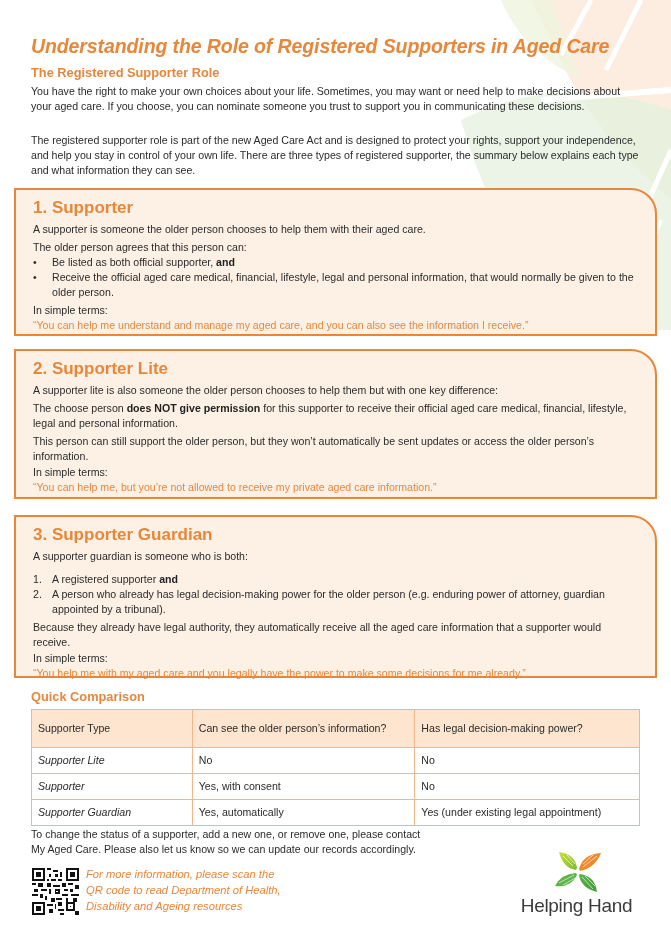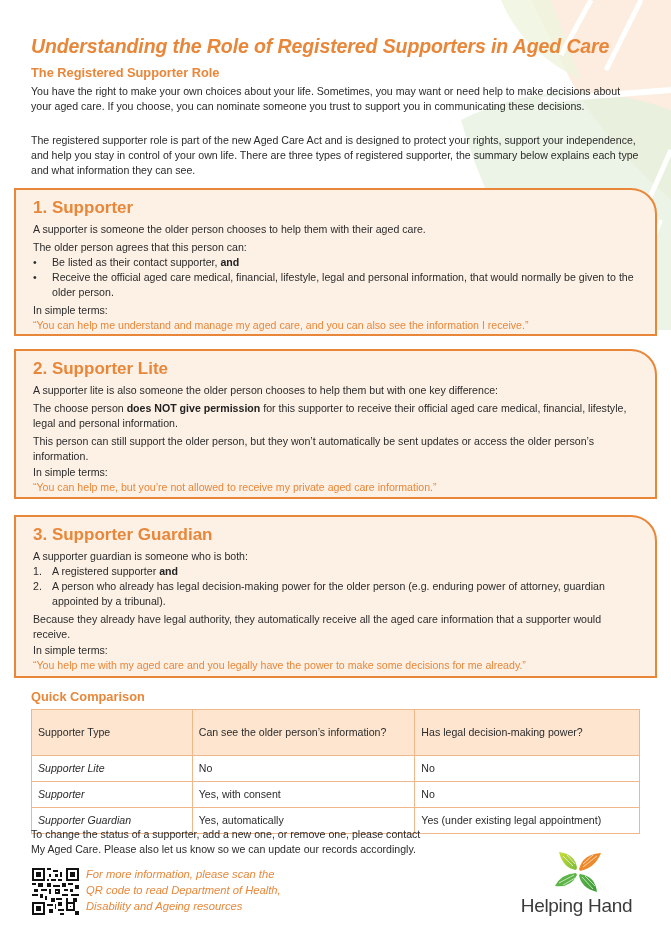--- a/index.html
+++ b/index.html
@@ -44,21 +44,21 @@
   b { font-weight: bold; color: #222; }
 
   .table {
     position: absolute; left: 31px; top: 709px; width: 609px;
     border-collapse: collapse; font-size: 10.6px;
   }
   .table th, .table td {
     border: 1px solid #f0b88a; text-align: left; font-weight: normal;
     padding: 0 6px; height: 26px;
   }
-  .table th { background: #fde5d0; height: 46px; }
+  .table th { background: #fde5d0; height: 38px; }
   .table td.type { font-style: italic; }
   .col1 { width: 161px; } .col2 { width: 223px; } .col3 { width: 225px; }
 
   .footer-text { position: absolute; left: 31px; top: 827px; width: 500px; }
   .qr { position: absolute; left: 32px; top: 868px; width: 47px; height: 47px; }
   .qr-text {
     position: absolute; left: 86px; top: 867px; width: 260px;
     color: #e8873a; font-style: italic; font-size: 11.2px; line-height: 1.42;
   }
   .logo { position: absolute; left: 509px; top: 850px; width: 135px; height: 70px; }
@@ -90,21 +90,21 @@
   <p class="para" style="top:84px;">You have the right to make your own choices about your life. Sometimes, you may want or need help to make decisions about your aged care. If you choose, you can nominate someone you trust to support you in communicating these decisions.</p>
   <p class="para" style="top:133px;">The registered supporter role is part of the new Aged Care Act and is designed to protect your rights, support your independence, and help you stay in control of your own life. There are three types of registered supporter, the summary below explains each type and what information they can see.</p>
 
   <section class="box" style="top:188px; height:148px;">
     <div class="box-title">1. Supporter</div>
     <p>A supporter is someone the older person chooses to help them with their aged care.</p>
     <p style="margin-bottom:0">The older person agrees that this person can:</p>
     <ul>
       <li>
         <span class="marker">•</span>
-        <span>Be listed as their contact supporter, </span><b>and</b>
+        <span>Be listed as both official supporter, </span><b>and</b>
       </li>
       <li>
         <span class="marker">•</span>
         <span>Receive the official aged care medical, financial, lifestyle, legal and personal information, that would normally be given to the older person.</span>
       </li>
     </ul>
     <div class="simple-label">In simple terms:</div>
     <div class="quote">“You can help me understand and manage my aged care, and you can also see the information I receive.”</div>
   </section>
 
@@ -112,21 +112,21 @@
     <div class="box-title">2. Supporter Lite</div>
     <p>A supporter lite is also someone the older person chooses to help them but with one key difference:</p>
     <p><span>The choose person </span><b>does NOT give permission</b><span> for this supporter to receive their official aged care medical, financial, lifestyle, legal and personal information.</span></p>
     <p style="margin-bottom:0">This person can still support the older person, but they won’t automatically be sent updates or access the older person’s information.</p>
     <div class="simple-label">In simple terms:</div>
     <div class="quote">“You can help me, but you’re not allowed to receive my private aged care information.”</div>
   </section>
 
   <section class="box" style="top:515px; height:163px;">
     <div class="box-title">3. Supporter Guardian</div>
-    <p style="margin-bottom:0">A supporter guardian is someone who is both:</p>
+    <p style="margin-bottom:8px">A supporter guardian is someone who is both:</p>
     <ol>
       <li>
         <span class="marker">1.</span>
         <span>A registered supporter </span><b>and</b>
       </li>
       <li>
         <span class="marker">2.</span>
         <span>A person who already has legal decision-making power for the older person (e.g. enduring power of attorney, guardian appointed by a tribunal).</span>
       </li>
     </ol>

